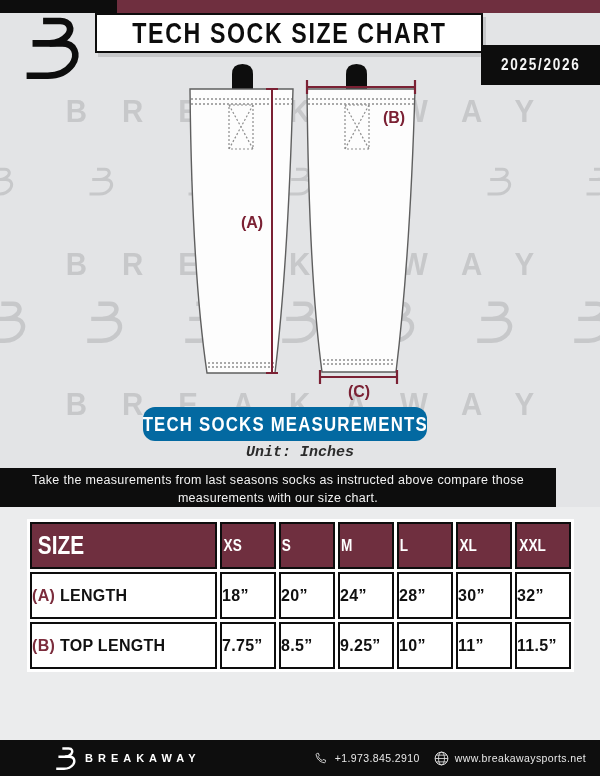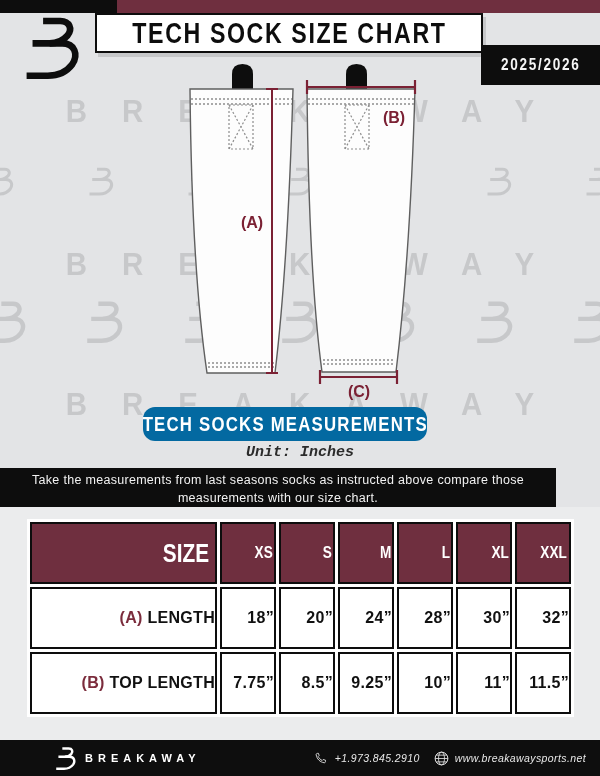--- a/index.html
+++ b/index.html
@@ -39,35 +39,35 @@
     display:flex; align-items:flex-end; justify-content:center; }
   .instruction-bar p { color:#f2f2f2; font-size:12.5px; line-height:1.45; text-align:center;
     max-width:520px; letter-spacing:0.3px; }
 
   
   .lower-bg { position:absolute; top:507px; left:0; width:600px; height:269px; background:#ebeced; }
   table.size-table { position:absolute; top:519px; left:27px; width:547px; border-collapse:separate;
     border-spacing:3px; background:#fff; table-layout:fixed; }
   table.size-table col.c-size { width:187px; }
   table.size-table col.c-val { width:56px; }
-  table.size-table th, table.size-table td { border:2px solid #0d0d0d; height:62px; text-align:right; vertical-align:middle; }
+  table.size-table th, table.size-table td { border:2px solid #0d0d0d; height:47px; text-align:left; vertical-align:middle; }
   table.size-table th { background:#6f2f3f; color:#fff; font-size:16px; font-weight:bold; }
   table.size-table th.size-th { font-size:26px; }
   table.size-table td { background:#fff; color:#111; font-size:16px; font-weight:bold; letter-spacing:0.3px; }
   td.row-label { font-size:15px; letter-spacing:0.4px; }
   td.row-label .key { color:#7b2c3c; font-weight:bold; }
   td.row-label .lbl { color:#111; font-weight:bold; }
 
   
   .footer { position:absolute; top:740px; left:0; width:600px; height:36px; background:#0e0e0e;
     display:flex; align-items:center; }
   .footer .brand { display:flex; align-items:center; gap:8px; margin-left:55px; color:#fff; }
   .footer .brand .brand-name { color:#fff; font-size:11px; font-weight:bold; letter-spacing:5px; }
   .footer .contacts { display:flex; align-items:center; gap:14px; margin-left:auto; margin-right:14px; }
-  .footer .contact { display:flex; align-items:center; gap:6px; color:#e8e8e8; font-size:10.5px; letter-spacing:0.4px;font-style:italic; }
+  .footer .contact { display:flex; align-items:center; gap:6px; color:#e8e8e8; font-size:10.5px; letter-spacing:0.4px; }
   .footer .contact svg { display:block; }
 </style>
 </head>
 <body>
 
 <svg width="0" height="0" style="position:absolute" aria-hidden="true">
   <defs>
     <g id="bmono" fill="none" stroke="currentColor">
       <path d="M30 9 L56 9 C70 9 75 21 67 31 C60 39 50 43 40 43 L14 43" stroke-width="10"></path>
       <path d="M40 43 L59 43 C78 43 84 60 74 75 C65 87 52 92 37 92 L5 92" stroke-width="10"></path>

